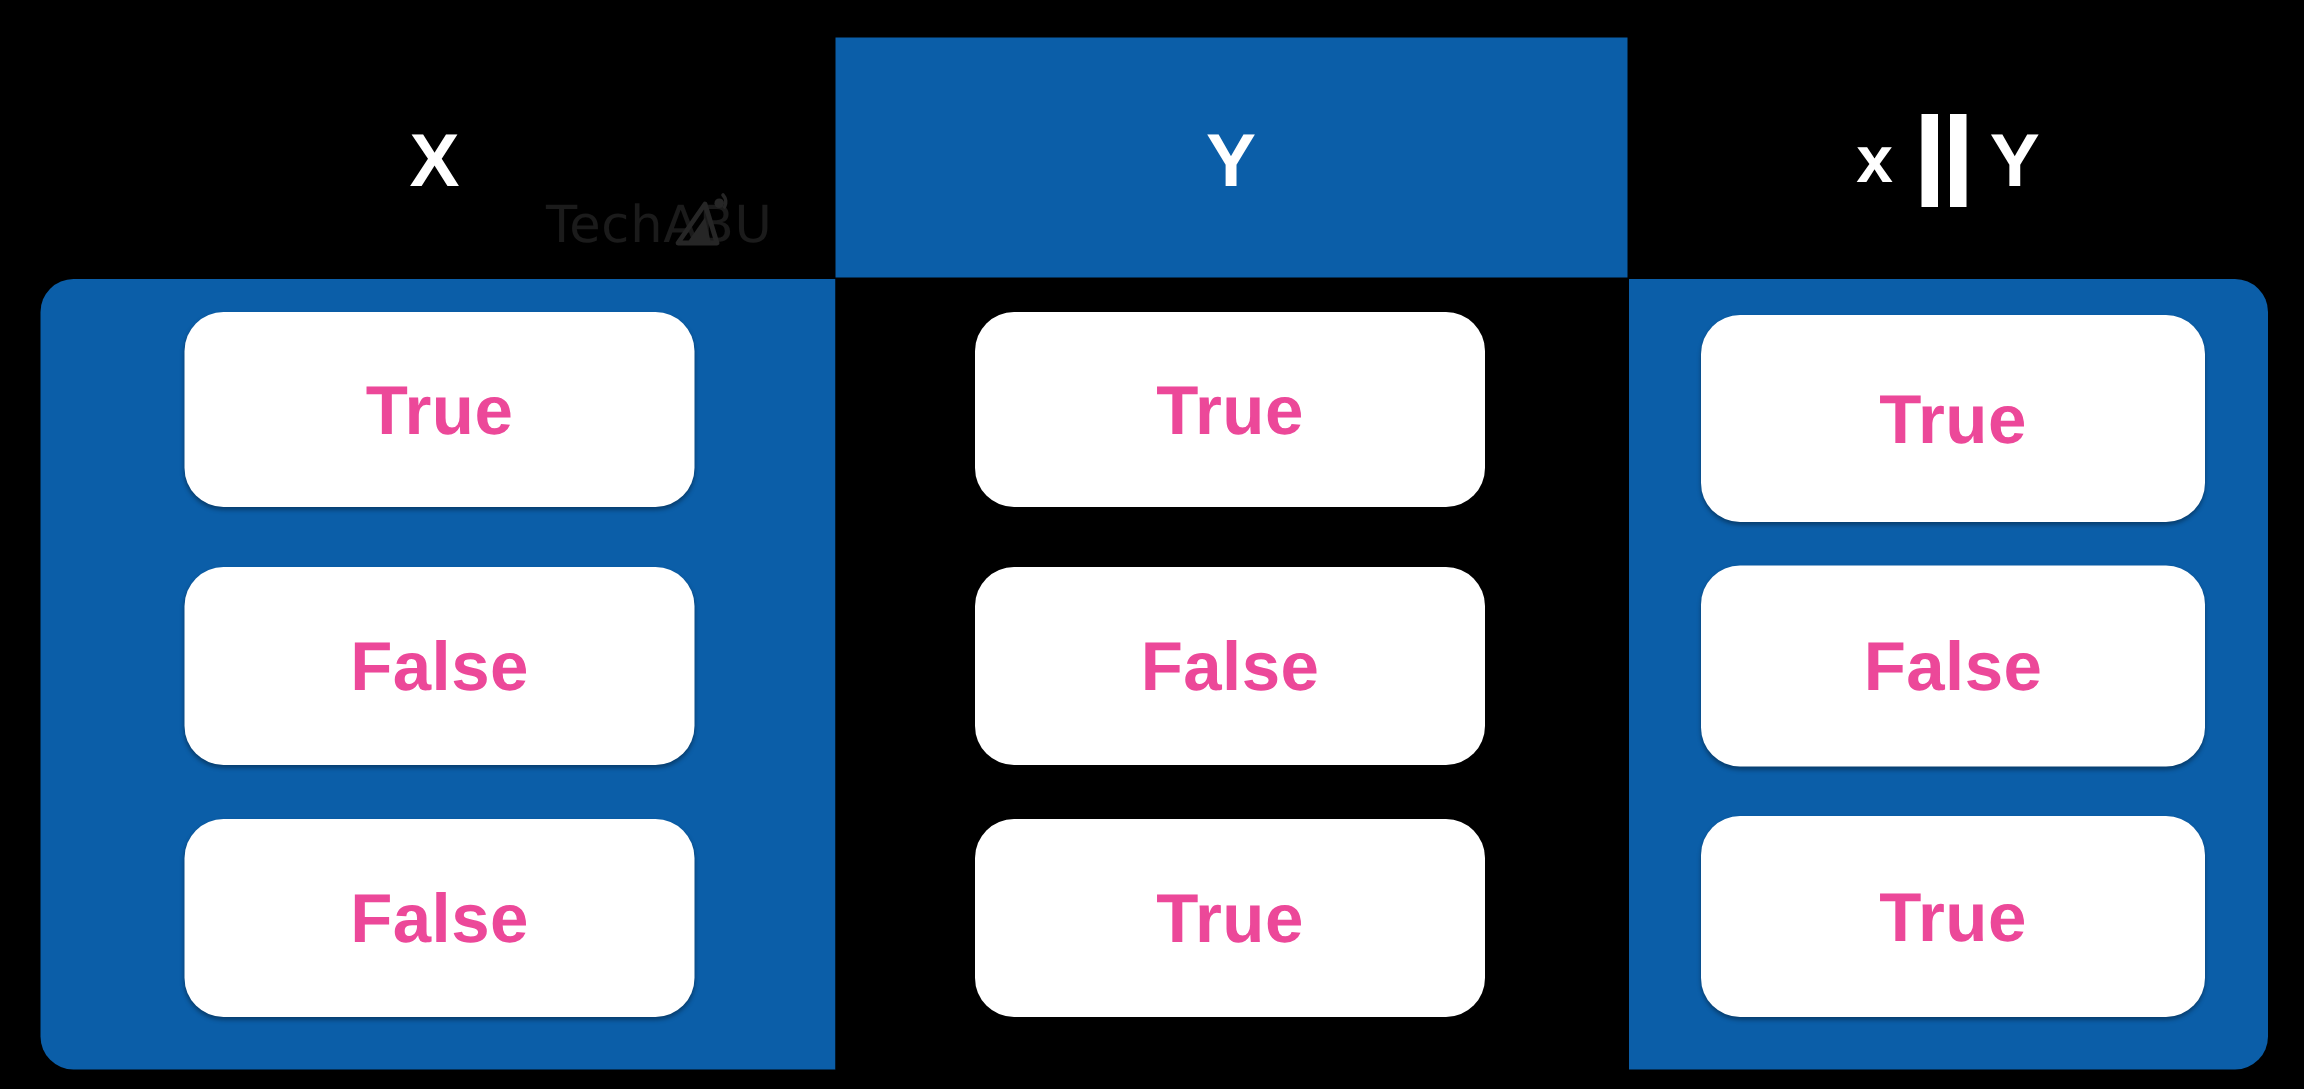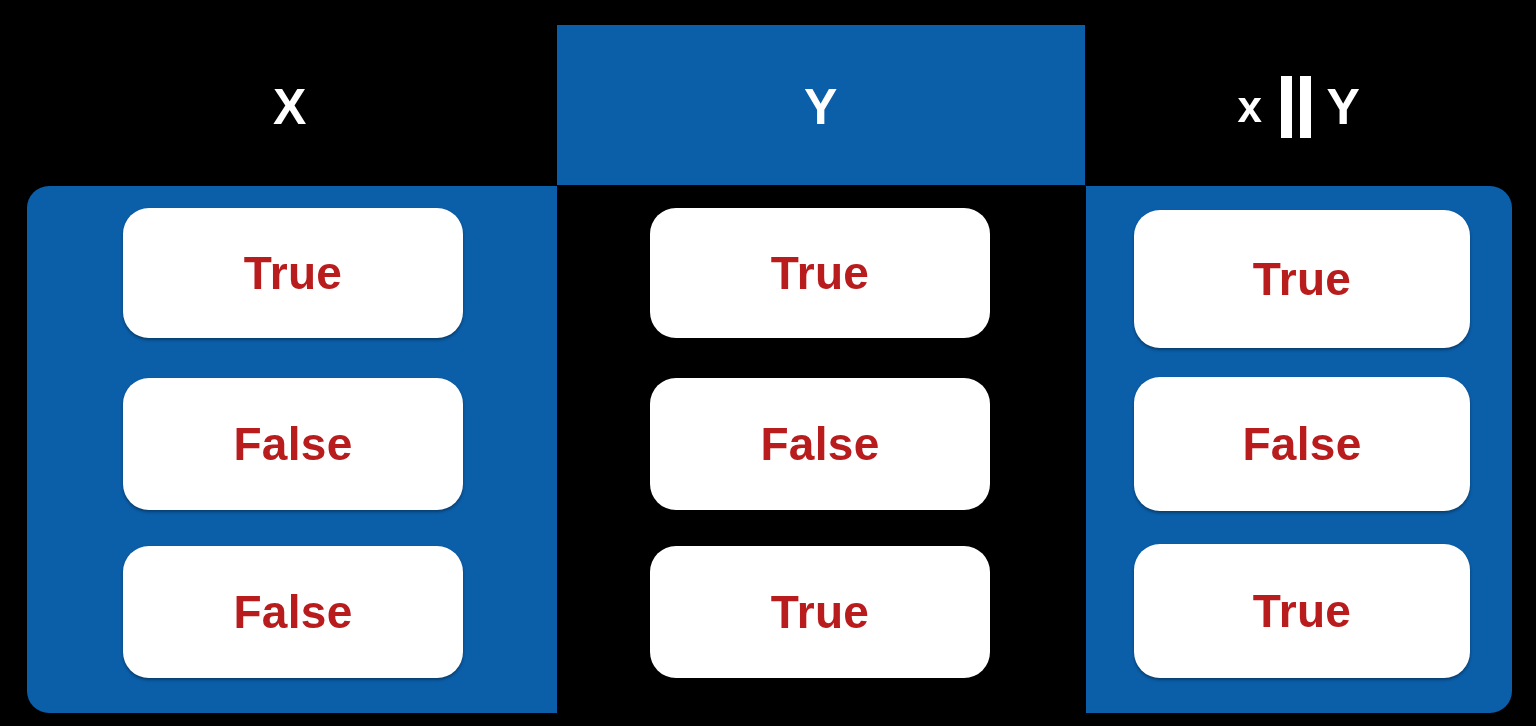--- a/index.html
+++ b/index.html
@@ -173,21 +173,21 @@
   .cell {
     position: absolute;
     display: flex;
     align-items: center;
     justify-content: center;
     background: #ffffff;
     border-radius: 26px;
     box-shadow: 0 2px 3px rgba(0,0,0,0.35);
   }
   .cell .cell-label {
-    color: #b91c1c;
+    color: #ec4899;
     font-weight: bold;
     font-size: 46px;
     line-height: 1;
     letter-spacing: 0.3px;
     user-select: none;
   }
 
   
   #panel-x .cell  { left: 96px;  width: 340px; }
   #panel-y .cell  { left: 93px;  width: 340px; }
@@ -224,20 +224,31 @@
       <span class="htext">
         <span class="xy-x">x</span>
         <span class="xy-bars">
             <i class="b1"></i>
             <i class="b2"></i>
           </span>
         <span class="xy-y">Y</span>
       </span>
     </div>
 
+    <div id="watermark">
+      <span class="wm-text">TechABU</span>
+      <span class="wm-mark">
+        <svg viewBox="0 0 46 46" width="46" height="46" aria-hidden="true">
+          <path d="M6 36 L24 10 L32 36 Z" fill="none" stroke="#262626" stroke-width="3.2" stroke-linejoin="round"></path>
+          <path d="M12 36 L24 19 L28 36 Z" fill="#262626"></path>
+          <circle cx="33.5" cy="9.5" r="3.2" fill="#262626"></circle>
+          <path d="M37 12 A7 7 0 0 0 36 4" fill="none" stroke="#262626" stroke-width="2.4" stroke-linecap="round"></path>
+        </svg>
+      </span>
+    </div>
 
   </div>
 
   <div class="panel" id="panel-x">
     <div class="cells">
       <div class="cell r0">
         <span class="cell-label">True</span>
       </div>
       <div class="cell r1">
         <span class="cell-label">False</span>

